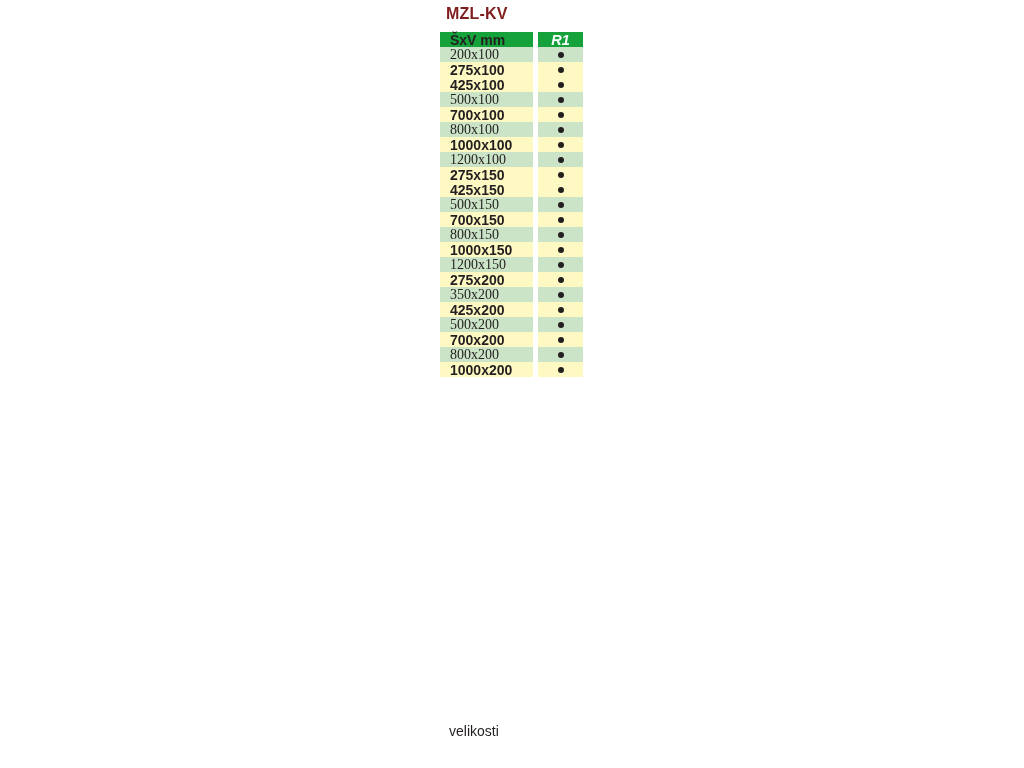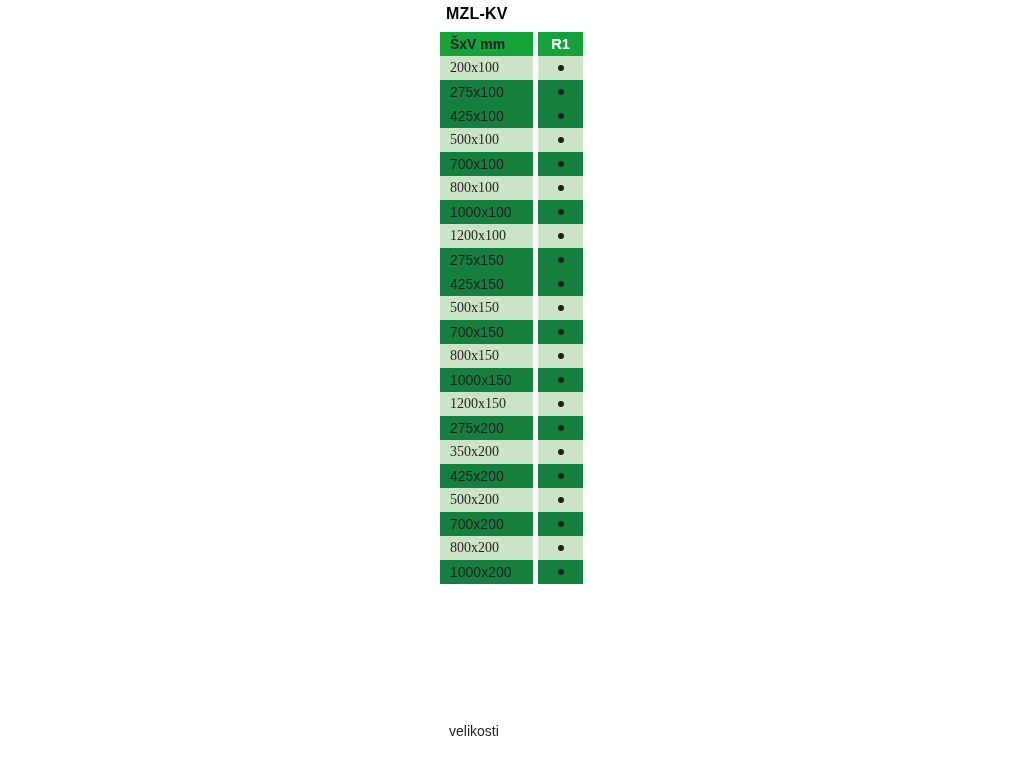--- a/index.html
+++ b/index.html
@@ -24,38 +24,38 @@
     background: #ffffff;
   }
 
   
   #title {
     position: absolute;
     left: 446px;
     top: 5px;
     font-size: 16px;
     font-weight: bold;
-    color: #000000;
+    color: #7f1d1d;
     letter-spacing: 0.2px;
     white-space: nowrap;
   }
 
   
   #size-table {
     position: absolute;
     left: 440px;
     top: 32px;
     width: 143px;
     border-collapse: separate;
     border-spacing: 0;
   }
 
   #size-table .row {
     display: flex;
-    height: 24px;
+    height: 15px;
   }
 
   #size-table .cell-size {
     width: 93px;
     box-sizing: border-box;
     display: flex;
     align-items: center;
     padding-left: 10px;
     font-size: 14px;
     color: #231f20;
@@ -76,31 +76,33 @@
   .row-header .cell-size,
   .row-header .cell-mark {
     background: #15a23a;
     color: #ffffff;
     font-weight: bold;
     font-size: 14.5px;
   }
   .row-header .cell-mark {
     justify-content: center;
     padding-left: 0;
+    font-style: italic;
   }
 
   
   .row-shade .cell-size,
   .row-shade .cell-mark {
     background: #cbe3c6;
     font-family: Liberation Serif, serif;
   }
   .row-plain .cell-size,
   .row-plain .cell-mark {
-    background: #15803d;
+    background: #fef9c3;
+    font-weight: bold;
   }
 
   .dot {
     display: block;
     width: 6px;
     height: 6px;
     border-radius: 50%;
     background: #231f20;
   }
 

